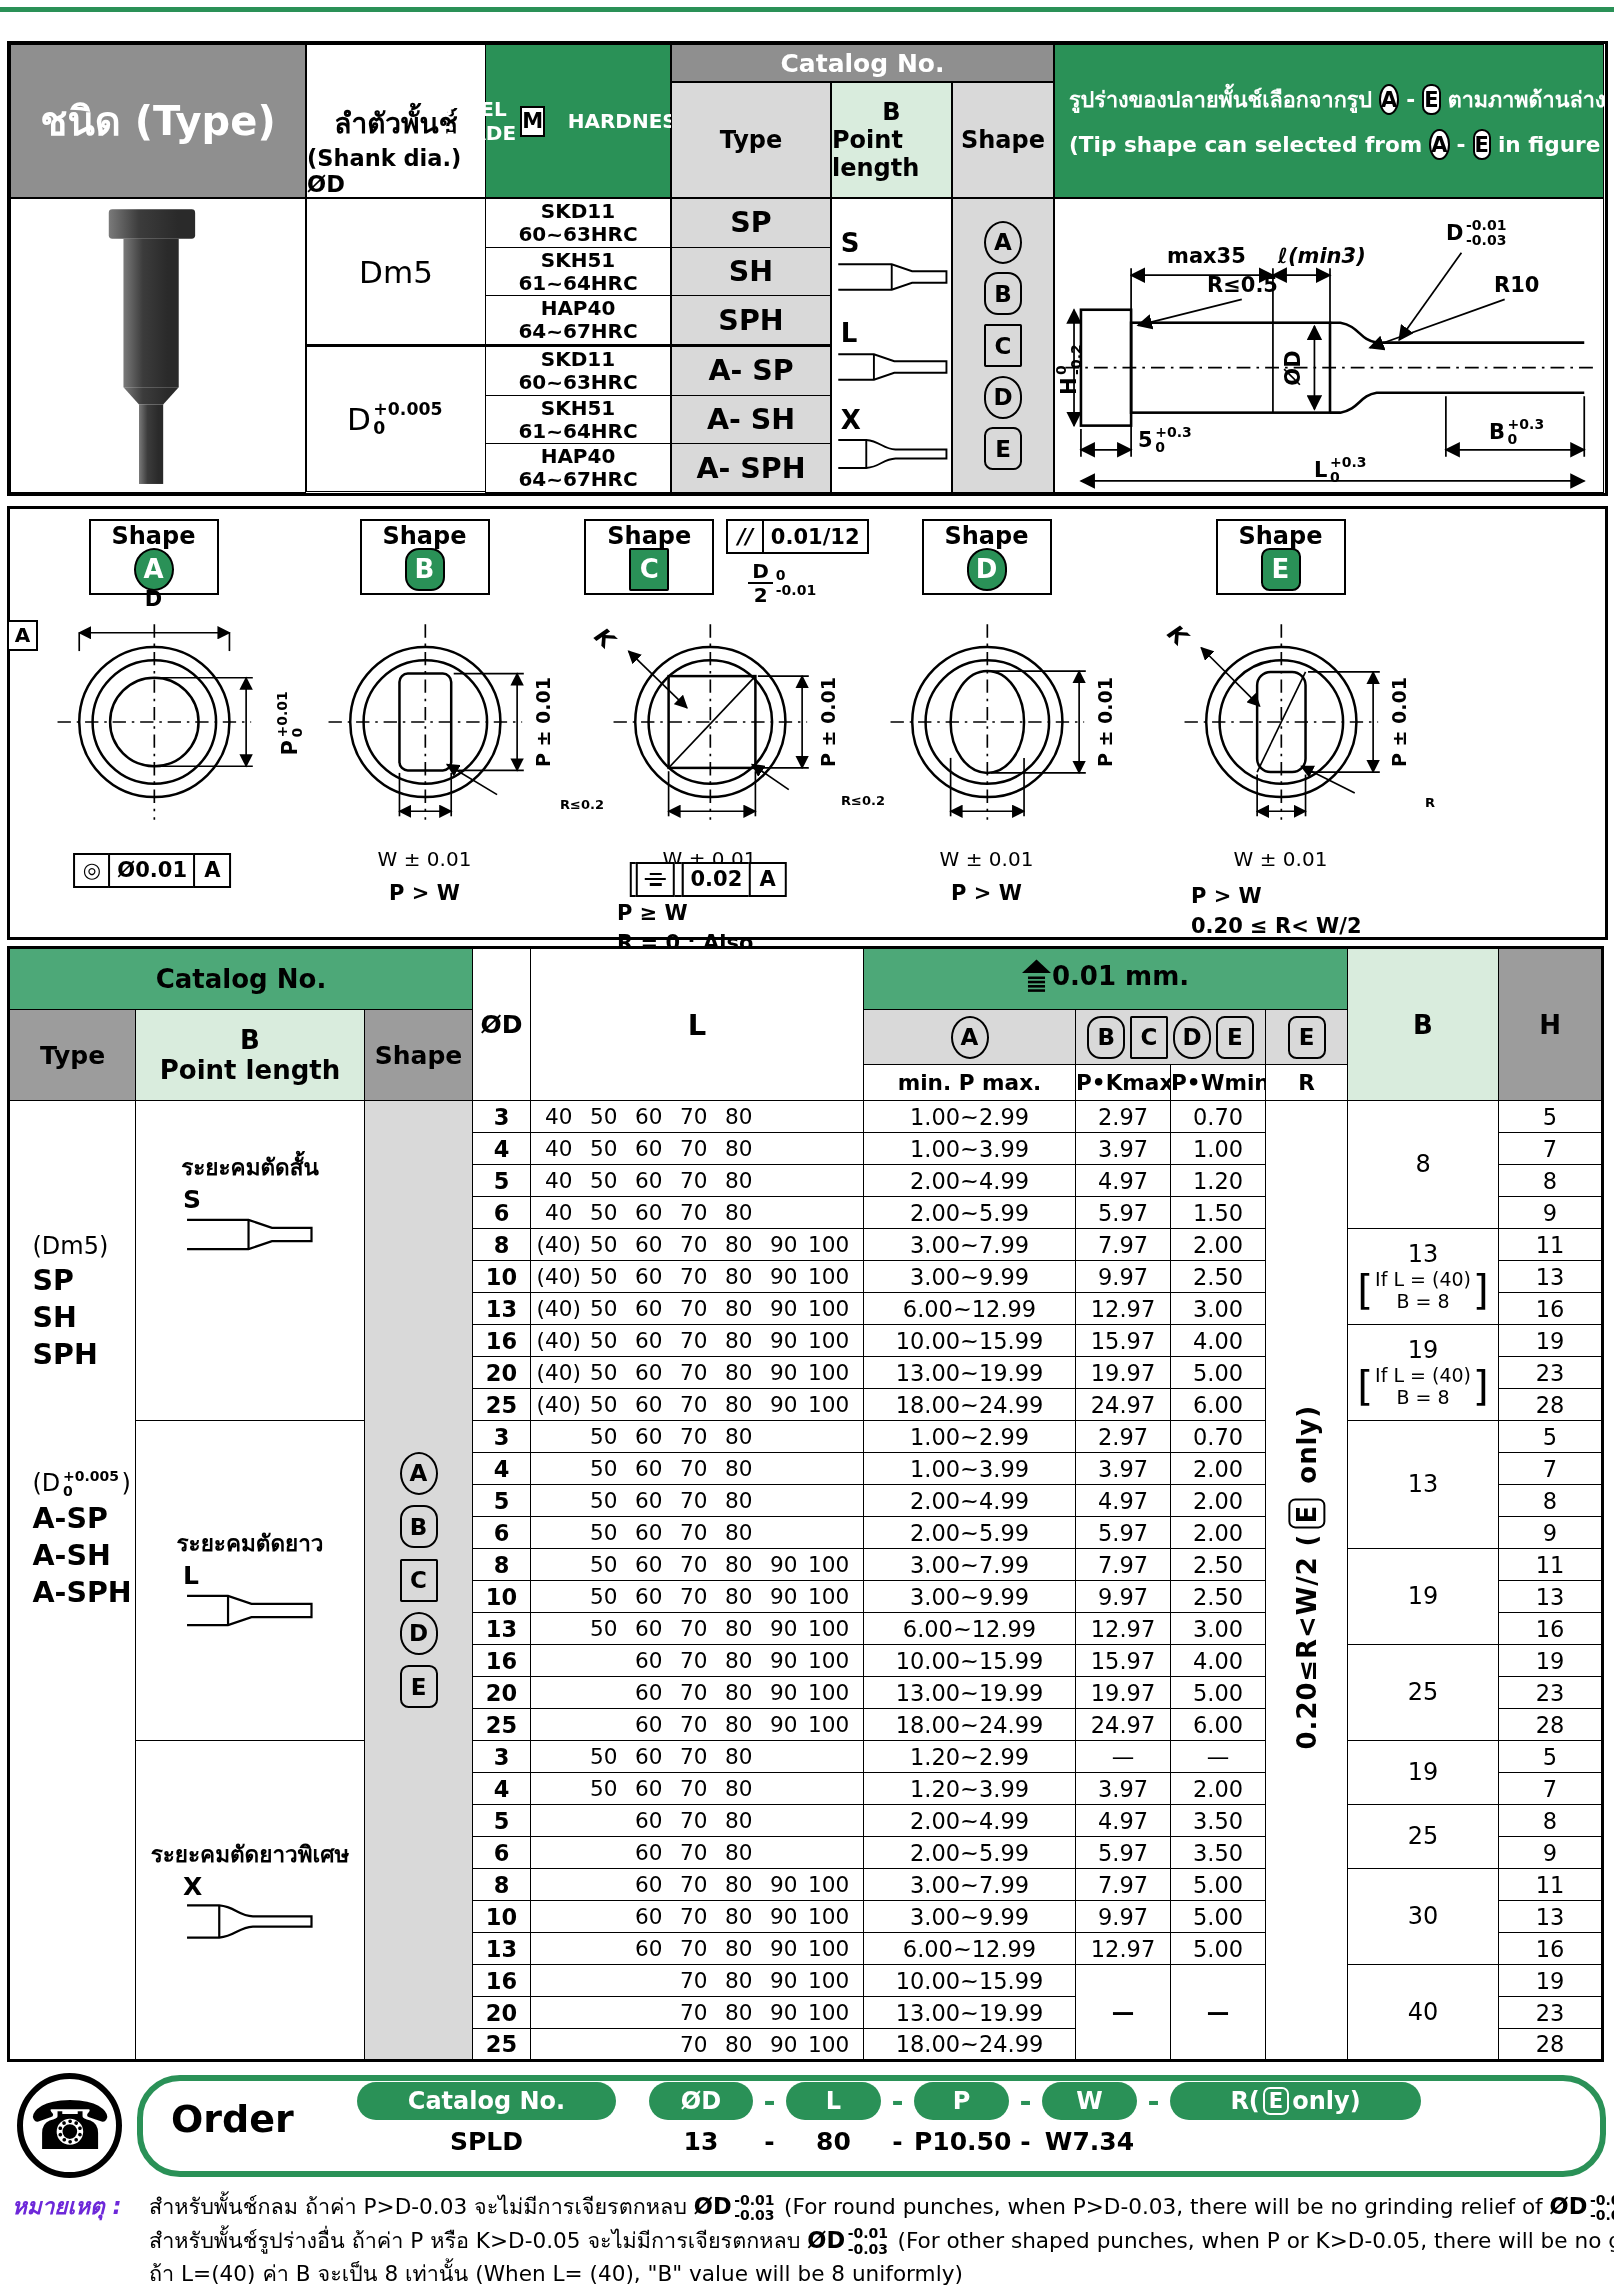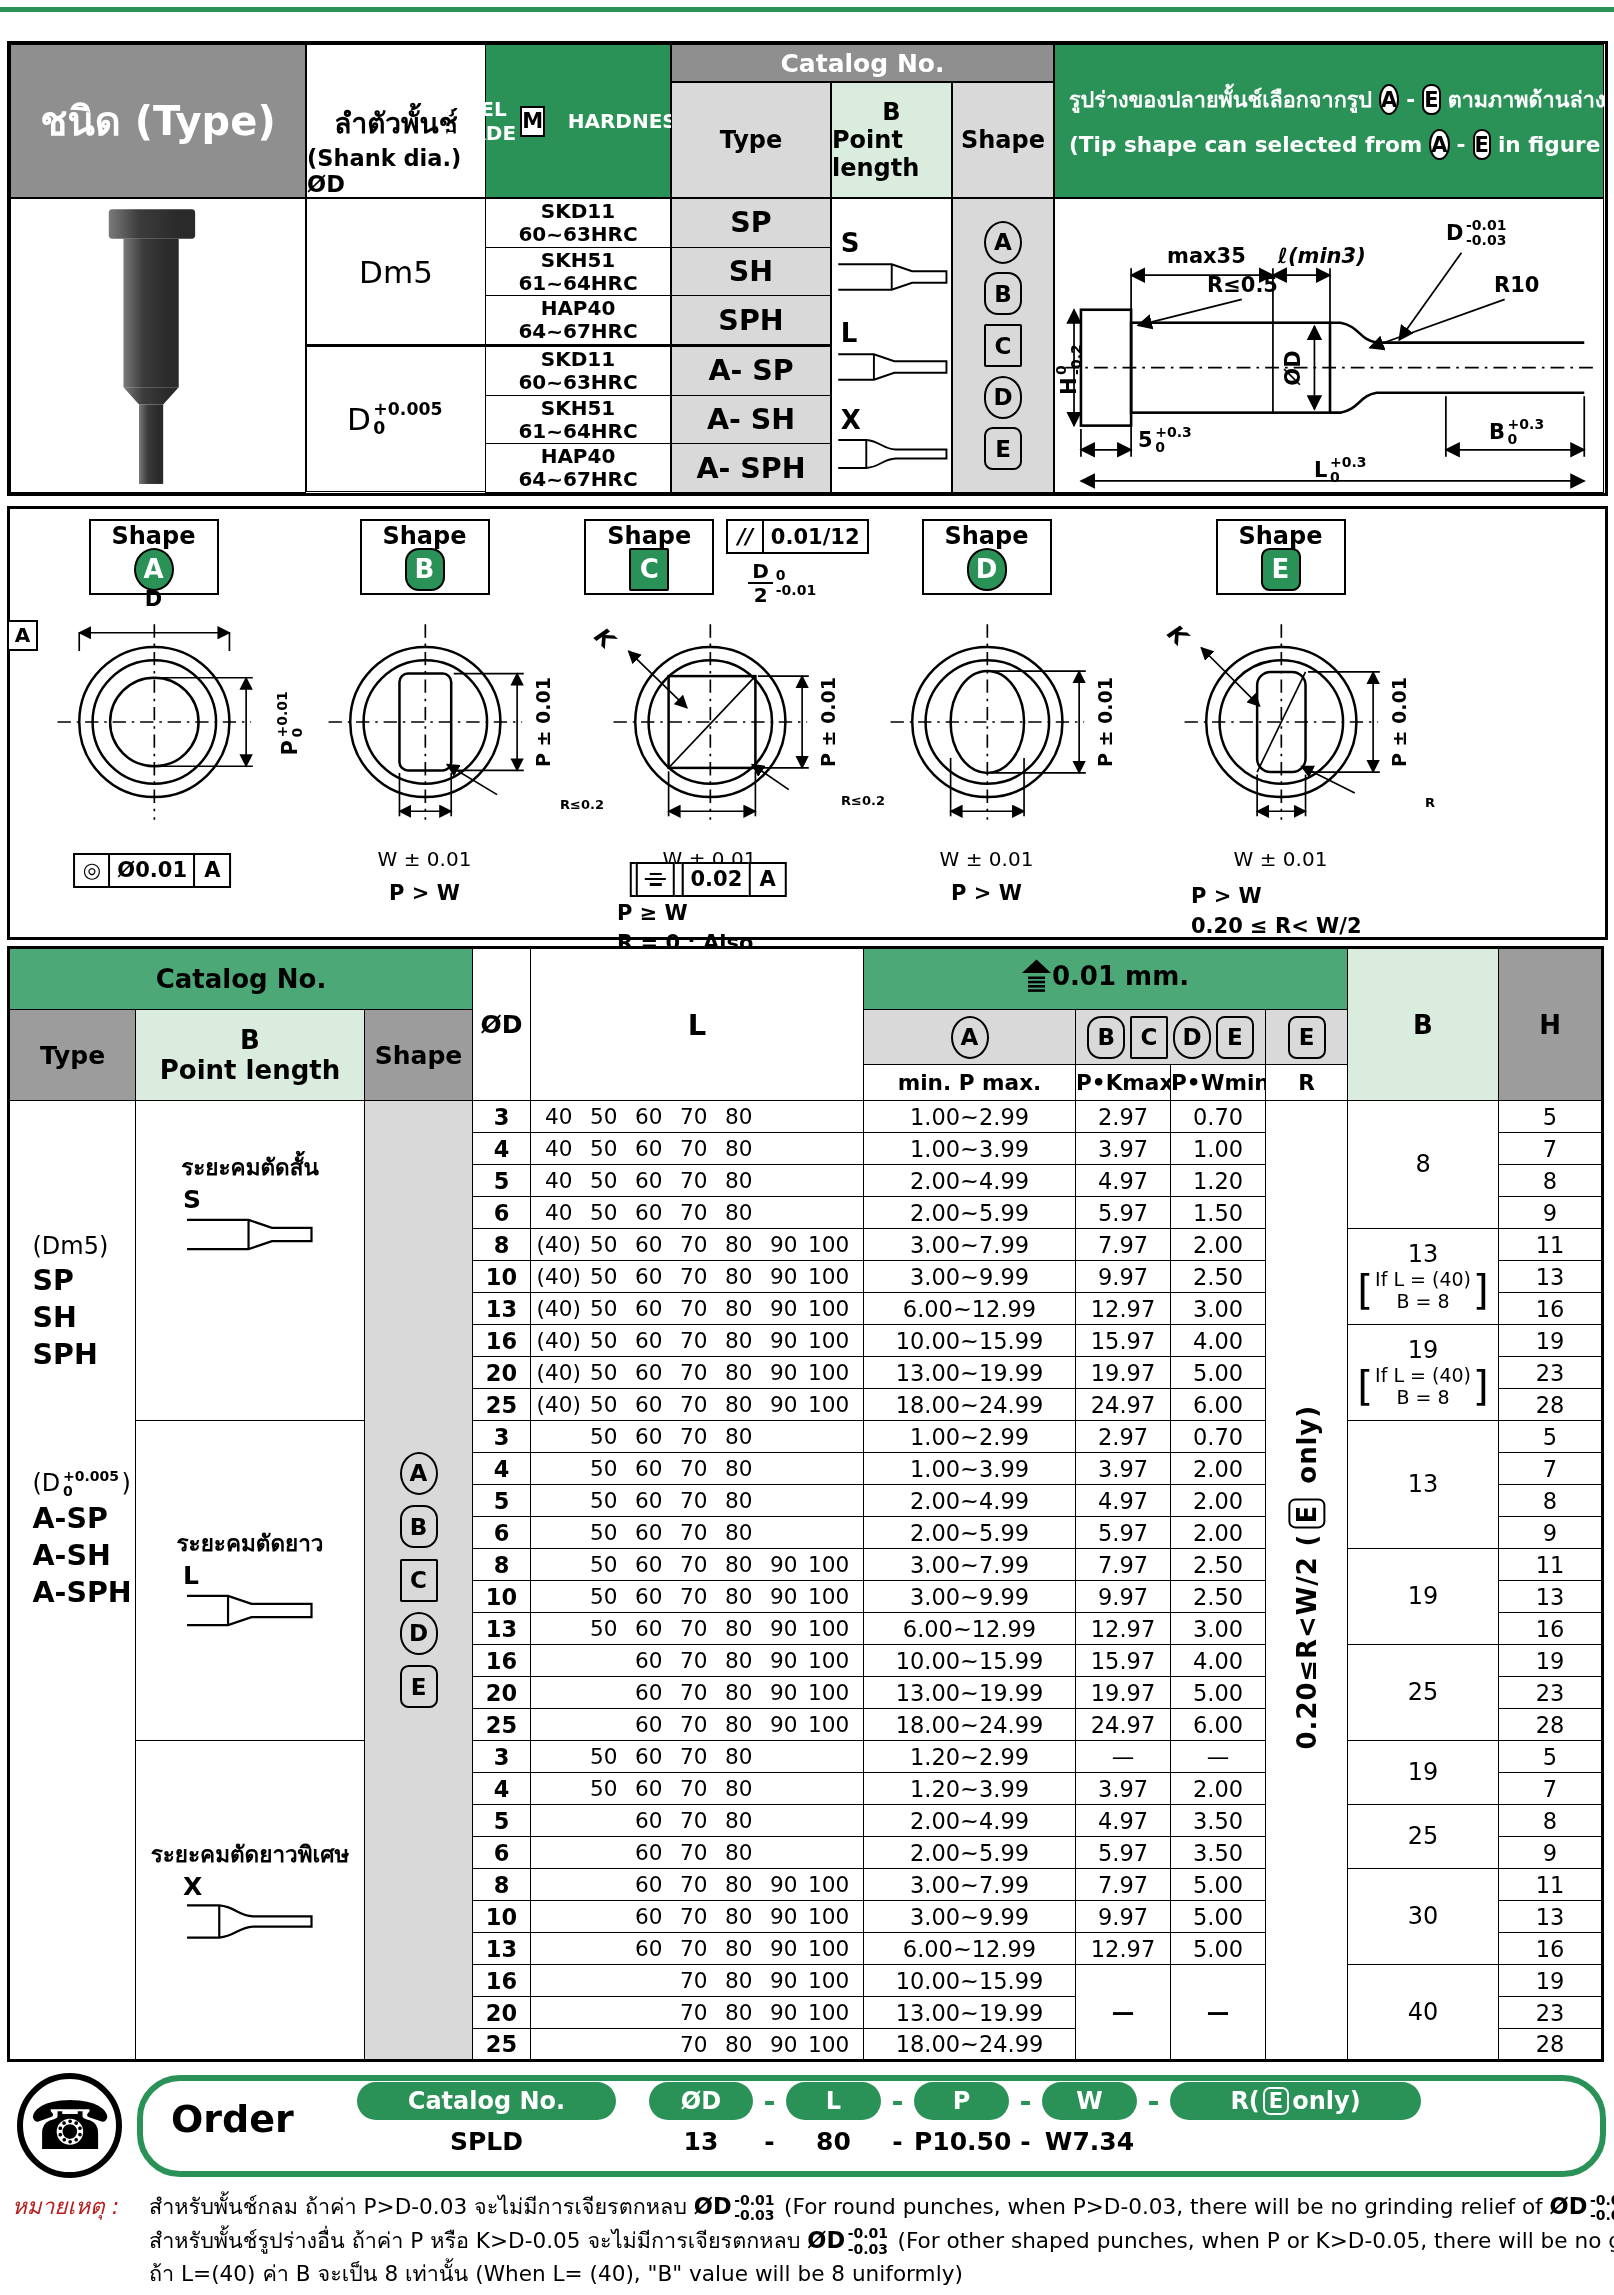--- a/index.html
+++ b/index.html
@@ -113,21 +113,21 @@
 .phone{position:absolute;left:10.4px;top:0;width:105px;height:105px;border:6px solid #000;border-radius:50%;background:#fff;display:flex;align-items:center;justify-content:center;font-size:67px;z-index:2}
 .olabel{position:absolute;left:164px;top:24px;font-size:38px;font-weight:bold;z-index:2}
 .ogrid{position:absolute;left:350px;top:7px;display:grid;grid-template-columns:259px 33px 104px 33px 95px 33px 95px 33px 95px 33px 251px;grid-auto-rows:41px;align-items:center;z-index:2}
 .pill{background:#2a9157;color:#fff;border-radius:21px;height:38px;display:flex;align-items:center;justify-content:center;font-size:24px;font-weight:bold;gap:3.5px}
 .odash{color:#2a9157;font-size:29px;font-weight:bold;text-align:center}
 .oval{font-size:25px;font-weight:bold;text-align:center}
 .pill .ebdg{border:2.6px solid #fff;border-radius:7px;padding:0 3.5px;font-size:21px;line-height:24px}
 
 #foot{position:absolute;left:12px;top:2190px;width:1597px;font-size:21.6px;line-height:1.5}
 #foot .fl{display:flex;align-items:flex-start;white-space:nowrap}
-#foot .lbl{color:#b91c1c;font-weight:normal;font-style:italic;width:137px;flex:none;font-size:22.5px}
+#foot .lbl{color:#6d28d9;font-weight:bold;font-style:italic;width:137px;flex:none;font-size:22.5px}
 #foot .ind{margin-left:137px}
 #foot .tolb{font-weight:bold;font-size:22.5px}
 svg .ln{stroke:#000;stroke-width:3;fill:none}
 svg .th1{stroke:#000;stroke-width:2;fill:none}
 svg .dim{stroke:#000;stroke-width:2;fill:none}
 svg .cl{stroke:#000;stroke-width:2;stroke-dasharray:16 7 3 7;fill:none}
 </style>
 </head>
 <body>
 

